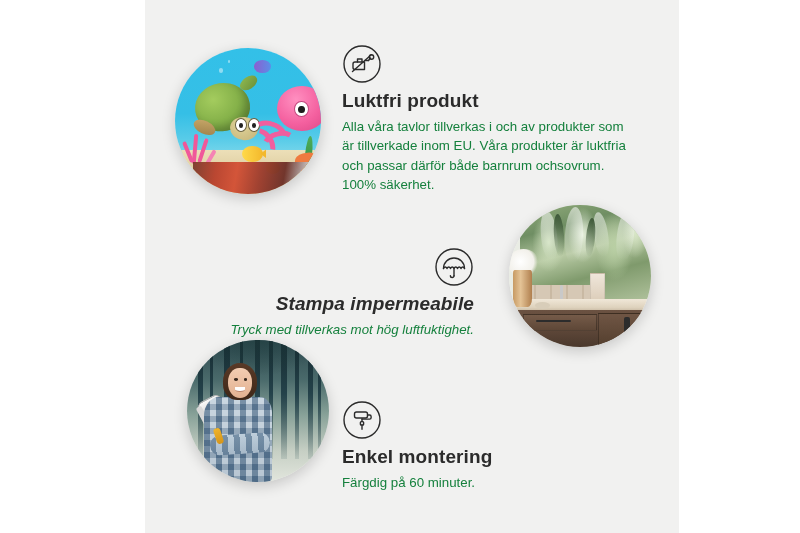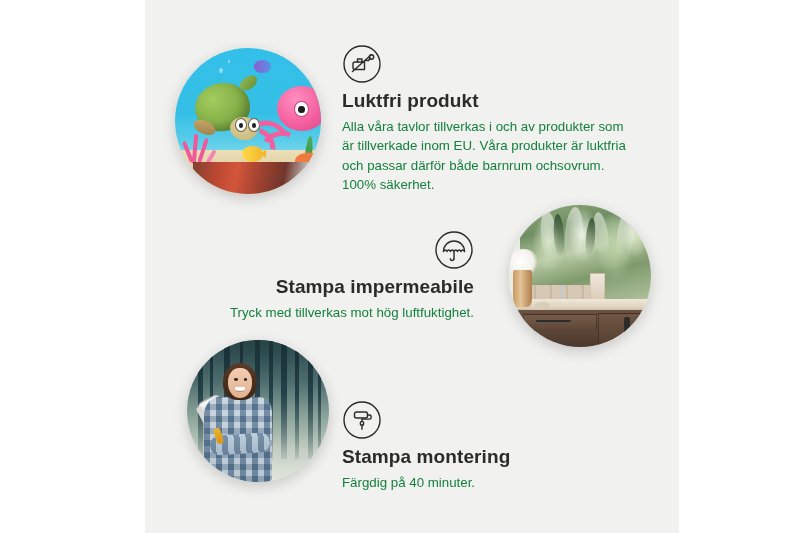--- a/index.html
+++ b/index.html
@@ -413,21 +413,21 @@
       <div class="bath-soap"></div>
       <div class="bath-vanity">
         <div class="vanity-drawer"></div>
         <div class="handle h1"></div>
         <div class="vanity-door"></div>
         <div class="handle h2"></div>
       </div>
     </div>
   </div>
 
-  <div class="feature align-right" style="left:200px; top:230px; width:262px;">
+  <div class="feature align-right" style="left:200px; top:247px; width:262px;font-style:italic;">
     <span class="icon-wrap">
       <svg class="icon-circle" width="40" height="40" viewBox="0 0 40 40" fill="none" stroke="#2b2b2b" stroke-width="1.4" stroke-linecap="round" stroke-linejoin="round">
         <circle cx="20" cy="20" r="18"></circle>
         <path d="M9.5 21.5c0-5.8 4.7-10.5 10.5-10.5s10.5 4.7 10.5 10.5"></path>
         <path d="M9.5 21.5c1 -2 2.5 -2 3.5 0 1 -2 2.5 -2 3.5 0 1 -2 2.5 -2 3.5 0 1 -2 2.5 -2 3.5 0 1 -2 2.5 -2 3.5 0 1 -2 2.5 -2 3.5 0"></path>
         <path d="M20 21.5v7.2"></path>
         <path d="M20 28.7a1.8 1.8 0 0 1-3.6 0"></path>
       </svg>
     </span>
     <h2>Stampa impermeabile</h2>
@@ -464,17 +464,17 @@
     <span class="icon-wrap">
       <svg class="icon-circle" width="40" height="40" viewBox="0 0 40 40" fill="none" stroke="#2b2b2b" stroke-width="1.4" stroke-linecap="round" stroke-linejoin="round">
         <circle cx="20" cy="20" r="18"></circle>
         <rect x="12.5" y="12" width="13" height="6" rx="2"></rect>
         <path d="M25.5 15h2.2a1.4 1.4 0 0 1 1.4 1.4v1.3a1.4 1.4 0 0 1-1.4 1.4H20"></path>
         <path d="M20 19v2.6"></path>
         <rect x="18.4" y="21.6" width="3.2" height="3.4" rx="0.8"></rect>
         <path d="M20 25v4.2"></path>
       </svg>
     </span>
-    <h2>Stampa montering</h2>
-    <p>Färgdig på 40 minuter.</p>
+    <h2>Enkel montering</h2>
+    <p>Färgdig på 60 minuter.</p>
   </div>
 
 </div>
 
 </body></html>

